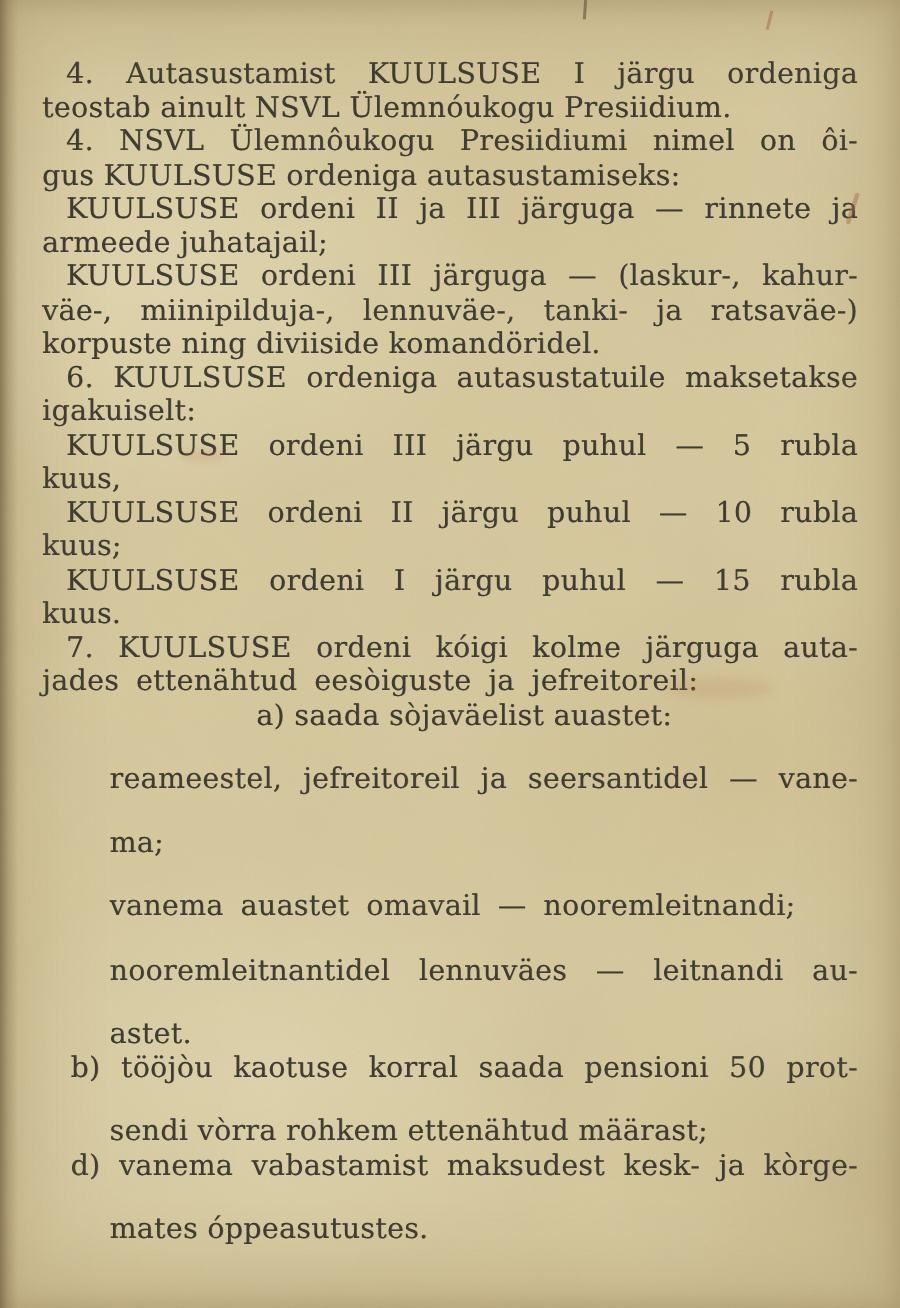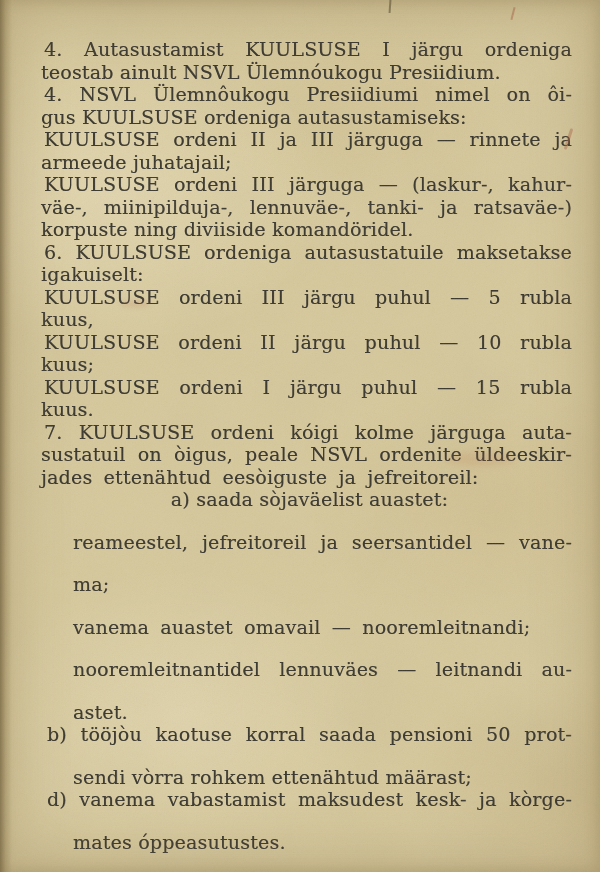--- a/index.html
+++ b/index.html
@@ -20,21 +20,21 @@
     box-shadow: inset 0 0 60px 8px rgba(128,104,60,0.30), inset 0 0 14px 2px rgba(110,90,50,0.22);
   }
   .left-edge {
     position:absolute; left:0; top:0; bottom:0; width:12px; z-index:6; pointer-events:none;
     background:linear-gradient(90deg, rgba(96,80,46,0.55), rgba(120,100,60,0.25) 45%, transparent);
   }
   .grain { position:absolute; inset:0; z-index:4; pointer-events:none; opacity:.55; }
   .text-block { position:relative; z-index:2; padding:38px 28px 0 28px; font-size:19px; line-height:22.5px; letter-spacing:.2px; }
   .line { text-shadow:.3px .3px 0 rgba(55,50,40,0.45); }
   .ind-para { padding-left:16px; }
-  .ind-flush { padding-left:0;margin-left:13px; }
+  .ind-flush { padding-left:0; }
   .ind-item { padding-left:45px; text-indent:-26px;text-align:center; }
   .ind-item-body { padding-left:45px;margin-top:20px; }
   .just { text-align:justify; text-align-last:justify; }
   .wide { word-spacing:5px; }
   .footer-rule {
     position:relative; z-index:2; margin:84px 27px 0 27px; height:3px; border-radius:2px;
     background:linear-gradient(90deg, rgba(44,40,30,.95), rgba(44,40,30,.7) 35%, rgba(44,40,30,.92) 60%, rgba(44,40,30,.65) 80%, rgba(44,40,30,.95));
   }
   .footer-text {
     position:relative; z-index:2; margin:6px 27px 0 0; text-align:right;
@@ -83,21 +83,20 @@
       <div class="line ind-flush">korpuste ning diviiside komandöridel.</div>
       <div class="line ind-para just">6. KUULSUSE ordeniga autasustatuile maksetakse</div>
       <div class="line ind-flush">igakuiselt:</div>
       <div class="line ind-para just">KUULSUSE ordeni III järgu puhul — 5 rubla</div>
       <div class="line ind-flush">kuus,</div>
       <div class="line ind-para just">KUULSUSE ordeni II järgu puhul — 10 rubla</div>
       <div class="line ind-flush">kuus;</div>
       <div class="line ind-para just">KUULSUSE ordeni I järgu puhul — 15 rubla</div>
       <div class="line ind-flush">kuus.</div>
       <div class="line ind-para just">7. KUULSUSE ordeni kóigi kolme järguga auta-</div>
-      <div class="line ind-flush just">sustatuil on òigus, peale NSVL ordenite üldeeskir-</div>
       <div class="line ind-flush wide">jades ettenähtud eesòiguste ja jefreitoreil:</div>
       <div class="line ind-item">a) saada sòjaväelist auastet:</div>
       <div class="line ind-item-body just">reameestel, jefreitoreil ja seersantidel — vane-</div>
       <div class="line ind-item-body">ma;</div>
       <div class="line ind-item-body wide">vanema auastet omavail — nooremleitnandi;</div>
       <div class="line ind-item-body just">nooremleitnantidel lennuväes — leitnandi au-</div>
       <div class="line ind-item-body">astet.</div>
       <div class="line ind-item just">b) tööjòu kaotuse korral saada pensioni 50 prot-</div>
       <div class="line ind-item-body">sendi vòrra rohkem ettenähtud määrast;</div>
       <div class="line ind-item just">d) vanema vabastamist maksudest kesk- ja kòrge-</div>

